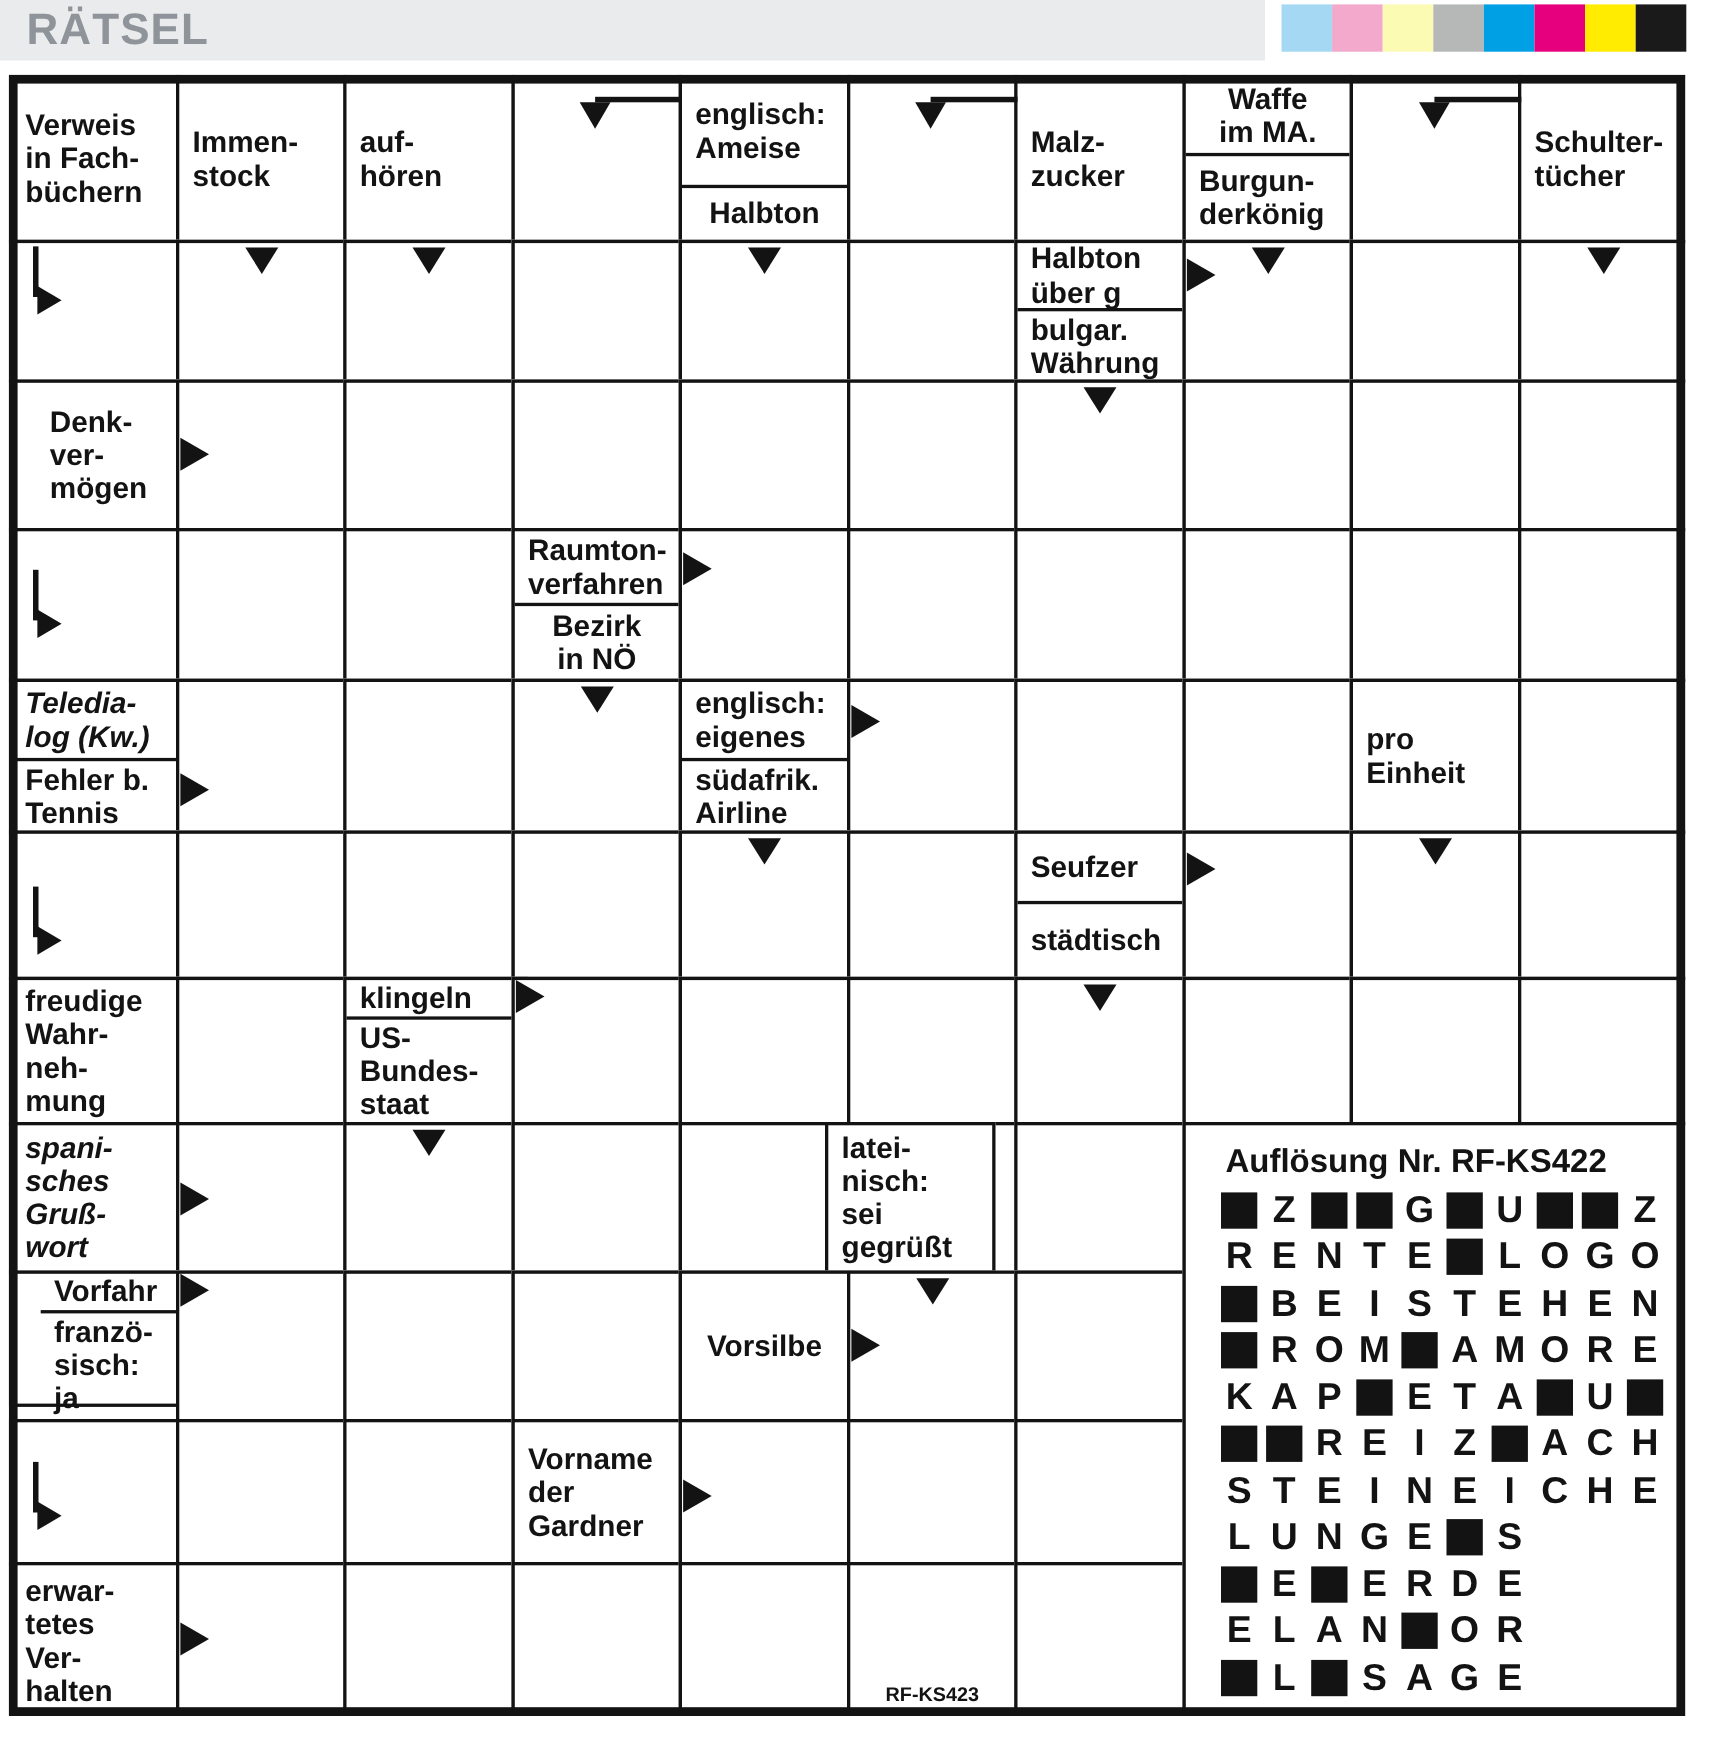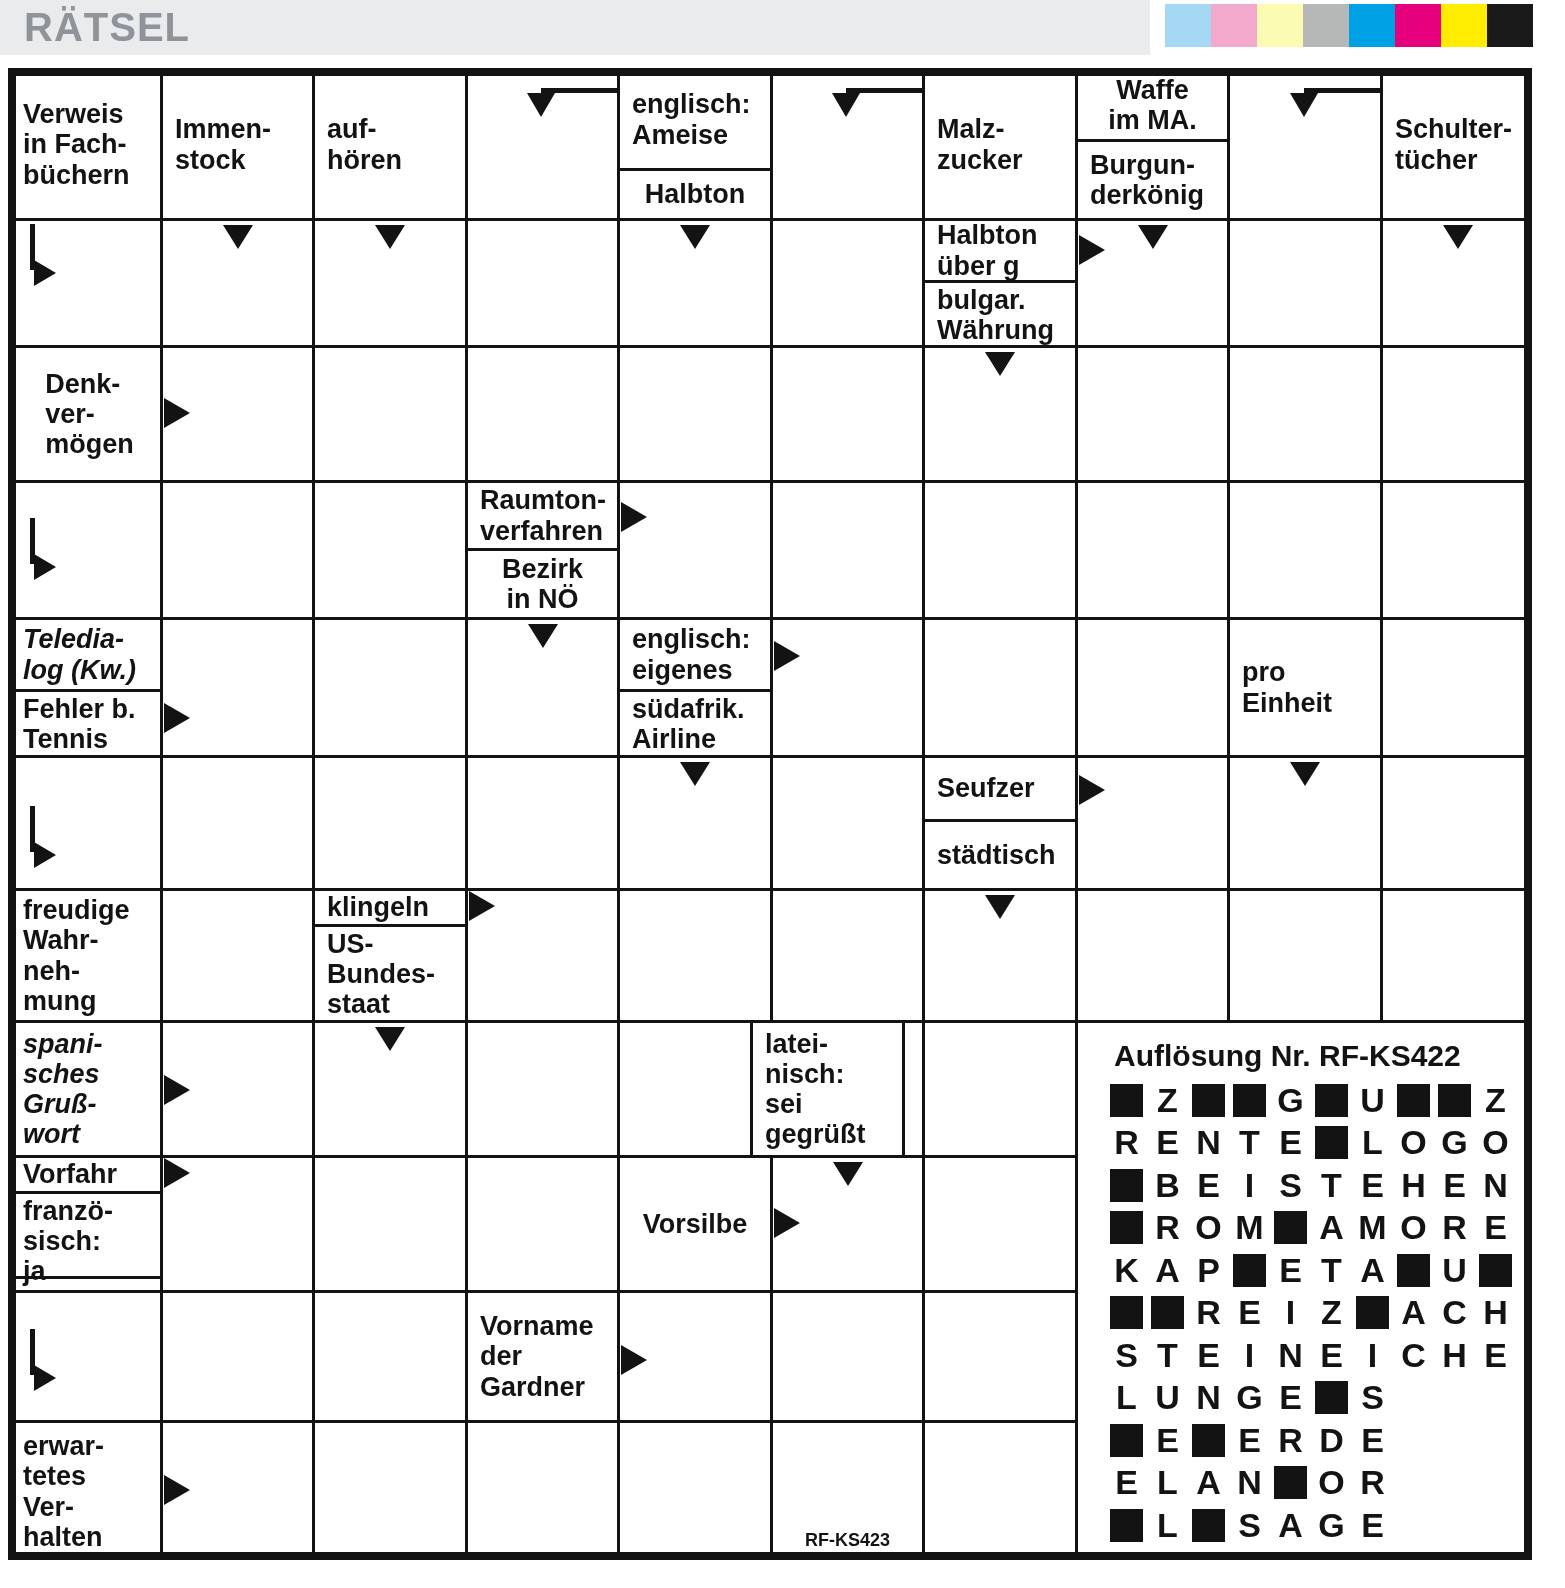--- a/index.html
+++ b/index.html
@@ -423,21 +423,21 @@
       <div class="cell" style="left: 609px; top: 952px; width: 156px; height: 138px;"></div>
       <div class="cell" style="left: 742px; top: 952px; width: 155px; height: 138px;">
         <div class="clue-section left" style="height: 100%;">
           <div>latei-</div>
           <div>nisch:</div>
           <div>sei</div>
           <div>gegrüßt</div>
         </div>
       </div>
       <div class="cell" style="left: 914px; top: 952px; width: 156px; height: 138px;"></div>
-      <div class="cell" style="left: 0px; top: 1087px; width: 155px; height: 124px;">
+      <div class="cell" style="left: 0px; top: 1087px; width: 155px; height: 124px; padding-left: 26px;">
         <div class="clue-section split-top left" style="height: 36px;">
           <div>Vorfahr</div>
         </div>
         <div class="clue-section split-bottom left">
           <div>franzö-</div>
           <div>sisch:</div>
           <div>ja</div>
         </div>
       </div>
       <div class="cell" style="left: 152px; top: 1087px; width: 155px; height: 138px;"></div>

